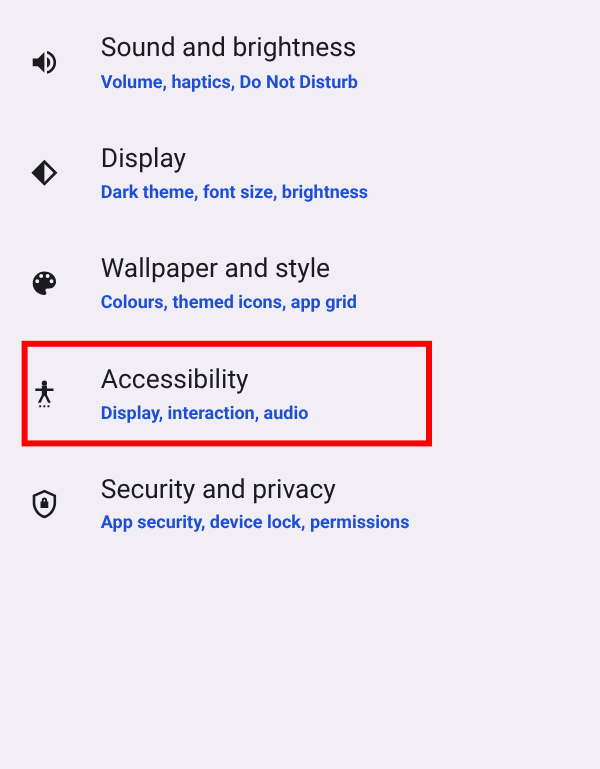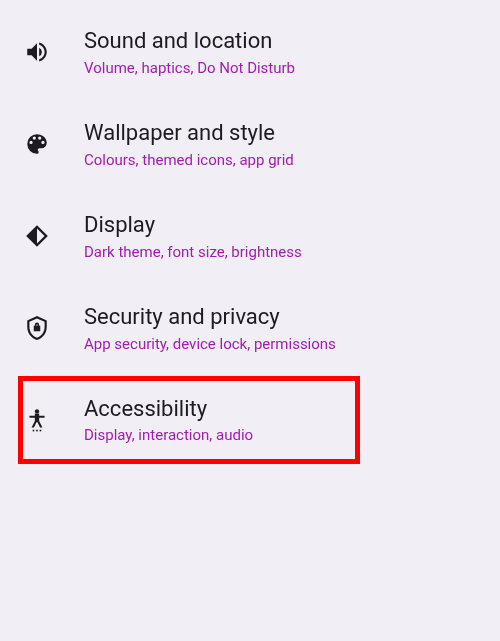--- a/index.html
+++ b/index.html
@@ -37,23 +37,24 @@
       padding-left: 16px;
     }
     .item-title {
       font-size: 22px;
       font-weight: 400;
       color: #1c1b1f;
       line-height: 1.35;
     }
     .item-subtitle {
       font-size: 15px;
-      color: #a21caf;
+      color: #1d4ed8;
       line-height: 1.35;
       margin-top: 2px;
+      font-weight: bold;
     }
     .highlight-box {
       position: absolute;
       border: 5px solid #ff0000;
       left: 18px;
       right: 140px;
       top: 2px;
       bottom: 2px;
       pointer-events: none;
     }
@@ -63,72 +64,72 @@
 
 <div class="settings-list">
 
   <div class="settings-item">
     <span class="item-icon">
       <svg viewBox="0 0 24 24">
           <path d="M3 9v6h4l5 5V4L7 9H3zm13.5 3a4.5 4.5 0 0 0-2.5-4.03v8.05A4.5 4.5 0 0 0 16.5 12zM14 3.23v2.06c2.89.86 5 3.54 5 6.71s-2.11 5.85-5 6.71v2.06c4.01-.91 7-4.49 7-8.77s-2.99-7.86-7-8.77z"></path>
         </svg>
     </span>
     <div class="item-text">
-      <div class="item-title">Sound and location</div>
+      <div class="item-title">Sound and brightness</div>
       <div class="item-subtitle">Volume, haptics, Do Not Disturb</div>
-    </div>
-  </div>
-
-  <div class="settings-item">
-    <span class="item-icon">
-      <svg viewBox="0 0 24 24">
-          <path d="M12 3a9 9 0 0 0 0 18c.83 0 1.5-.67 1.5-1.5 0-.39-.15-.74-.39-1.01-.23-.26-.38-.61-.38-.99 0-.83.67-1.5 1.5-1.5H16a5 5 0 0 0 5-5c0-4.42-4.03-8-9-8zm-5.5 9a1.5 1.5 0 1 1 0-3 1.5 1.5 0 0 1 0 3zm3-4a1.5 1.5 0 1 1 0-3 1.5 1.5 0 0 1 0 3zm5 0a1.5 1.5 0 1 1 0-3 1.5 1.5 0 0 1 0 3zm3 4a1.5 1.5 0 1 1 0-3 1.5 1.5 0 0 1 0 3z"></path>
-        </svg>
-    </span>
-    <div class="item-text">
-      <div class="item-title">Wallpaper and style</div>
-      <div class="item-subtitle">Colours, themed icons, app grid</div>
     </div>
   </div>
 
   <div class="settings-item">
     <span class="item-icon">
       <svg viewBox="0 0 24 24">
           <path d="M12 2 L22 12 L12 22 L2 12 Z M12 5 L12 19 L19 12 Z"></path>
         </svg>
     </span>
     <div class="item-text">
       <div class="item-title">Display</div>
       <div class="item-subtitle">Dark theme, font size, brightness</div>
     </div>
   </div>
 
   <div class="settings-item">
     <span class="item-icon">
       <svg viewBox="0 0 24 24">
-          <path d="M12 1 3 5v6c0 5.55 3.84 10.74 9 12 5.16-1.26 9-6.45 9-12V5l-9-4zm0 2.18 7 3.12v4.7c0 4.52-2.98 8.69-7 9.93-4.02-1.24-7-5.41-7-9.93V6.3l7-3.12zM12 7a2 2 0 0 0-2 2v1h-1v5h6v-5h-1V9a2 2 0 0 0-2-2zm0 1.5c.28 0 .5.22.5.5v1h-1V9c0-.28.22-.5.5-.5z"></path>
+          <path d="M12 3a9 9 0 0 0 0 18c.83 0 1.5-.67 1.5-1.5 0-.39-.15-.74-.39-1.01-.23-.26-.38-.61-.38-.99 0-.83.67-1.5 1.5-1.5H16a5 5 0 0 0 5-5c0-4.42-4.03-8-9-8zm-5.5 9a1.5 1.5 0 1 1 0-3 1.5 1.5 0 0 1 0 3zm3-4a1.5 1.5 0 1 1 0-3 1.5 1.5 0 0 1 0 3zm5 0a1.5 1.5 0 1 1 0-3 1.5 1.5 0 0 1 0 3zm3 4a1.5 1.5 0 1 1 0-3 1.5 1.5 0 0 1 0 3z"></path>
         </svg>
     </span>
     <div class="item-text">
-      <div class="item-title">Security and privacy</div>
-      <div class="item-subtitle">App security, device lock, permissions</div>
+      <div class="item-title">Wallpaper and style</div>
+      <div class="item-subtitle">Colours, themed icons, app grid</div>
     </div>
   </div>
 
   <div class="settings-item">
     <span class="item-icon">
       <svg viewBox="0 0 24 24">
           <circle cx="12" cy="4" r="2"></circle>
           <path d="M19 8h-5V6h-4v2H5v2h5v3l-3 6h2.2l2.3-5h1l2.3 5H17l-3-6v-3h5V8z"></path>
           <rect x="8" y="21" width="1.5" height="1.5"></rect>
           <rect x="11.2" y="21" width="1.5" height="1.5"></rect>
           <rect x="14.4" y="21" width="1.5" height="1.5"></rect>
         </svg>
     </span>
     <div class="item-text">
       <div class="item-title">Accessibility</div>
       <div class="item-subtitle">Display, interaction, audio</div>
     </div>
     <div class="highlight-box"></div>
   </div>
 
+  <div class="settings-item">
+    <span class="item-icon">
+      <svg viewBox="0 0 24 24">
+          <path d="M12 1 3 5v6c0 5.55 3.84 10.74 9 12 5.16-1.26 9-6.45 9-12V5l-9-4zm0 2.18 7 3.12v4.7c0 4.52-2.98 8.69-7 9.93-4.02-1.24-7-5.41-7-9.93V6.3l7-3.12zM12 7a2 2 0 0 0-2 2v1h-1v5h6v-5h-1V9a2 2 0 0 0-2-2zm0 1.5c.28 0 .5.22.5.5v1h-1V9c0-.28.22-.5.5-.5z"></path>
+        </svg>
+    </span>
+    <div class="item-text">
+      <div class="item-title">Security and privacy</div>
+      <div class="item-subtitle">App security, device lock, permissions</div>
+    </div>
+  </div>
+
 
 </div>
 
 </body></html>

